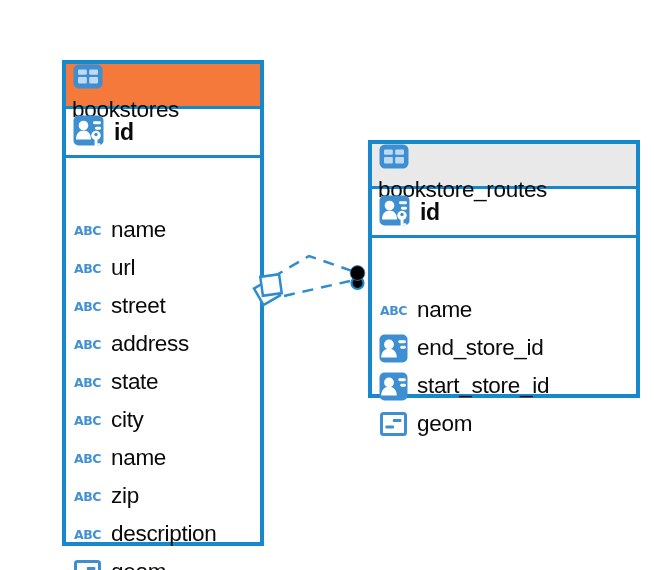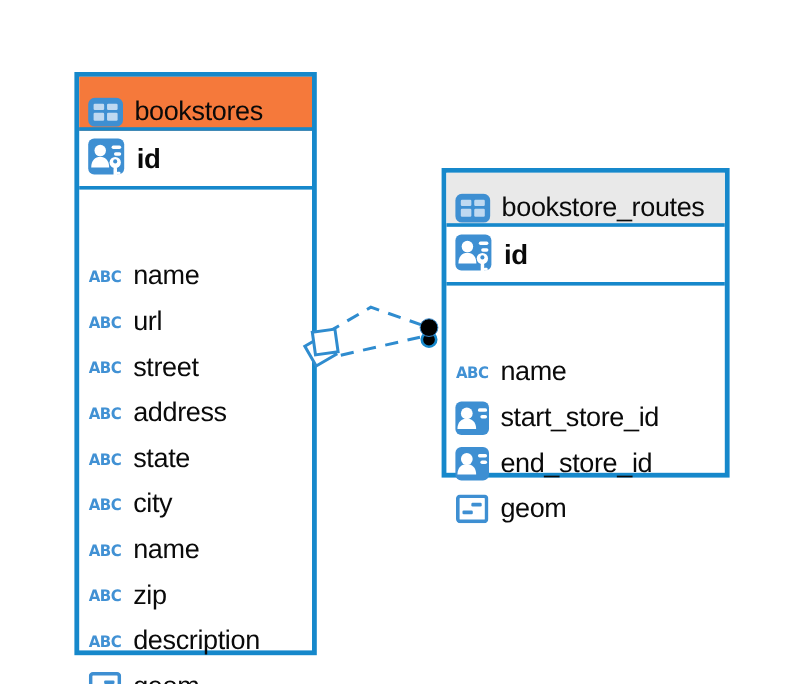--- a/index.html
+++ b/index.html
@@ -19,31 +19,32 @@
     color: var(--text-color);
     overflow: hidden;
   }
   .er-table {
     position: absolute;
     box-sizing: border-box;
     background: #ffffff;
     border: 4px solid var(--border-blue);
   }
   #table-bookstores { left: 62px; top: 60px; width: 202px; height: 486px; }
-  #table-bookstore-routes { left: 368px; top: 140px; width: 240px; height: 258px; }
+  #table-bookstore-routes { left: 368px; top: 140px; width: 272px; height: 258px; }
   .table-header {
     height: 42px;
     display: flex;
-    align-items: flex-end;
+    align-items: flex-start;
     gap: 8px;
     padding: 0 4px 0 6px;
     border-bottom: 3px solid var(--border-blue);
     font-size: 22.5px;
     letter-spacing: -0.3px;
     white-space: nowrap;
+    flex-direction: column;
   }
   .pk-row {
     height: 46px;
     display: flex;
     align-items: center;
     gap: 8px;
     padding-left: 6px;
     border-bottom: 3px solid var(--border-blue);
     font-weight: 700;
     font-size: 23px;
@@ -234,33 +235,33 @@
         <div class="col-row">
           <span class="type-icon">
             <svg width="29" height="29" viewBox="0 0 29 29">
               <rect x="0.5" y="0.5" width="28" height="28" rx="5" fill="#3E8FD2"></rect>
               <circle cx="10" cy="10.5" r="4.9" fill="#ffffff"></circle>
               <path d="M2.2 23.5 C2.2 17.6 5.7 14.7 10 14.7 C14.3 14.7 17.8 17.6 17.8 23.5 Z" fill="#ffffff"></path>
               <rect x="19.3" y="6.3" width="7.6" height="2.9" rx="1.4" fill="#ffffff"></rect>
               <rect x="21.3" y="11.8" width="5.6" height="2.9" rx="1.4" fill="#ffffff"></rect>
             </svg>
           </span>
-          <span>start_store_id</span>
+          <span>end_store_id</span>
         </div>
         <div class="col-row">
           <span class="type-icon">
             <svg width="29" height="29" viewBox="0 0 29 29">
               <rect x="0.5" y="0.5" width="28" height="28" rx="5" fill="#3E8FD2"></rect>
               <circle cx="10" cy="10.5" r="4.9" fill="#ffffff"></circle>
               <path d="M2.2 23.5 C2.2 17.6 5.7 14.7 10 14.7 C14.3 14.7 17.8 17.6 17.8 23.5 Z" fill="#ffffff"></path>
               <rect x="19.3" y="6.3" width="7.6" height="2.9" rx="1.4" fill="#ffffff"></rect>
               <rect x="21.3" y="11.8" width="5.6" height="2.9" rx="1.4" fill="#ffffff"></rect>
             </svg>
           </span>
-          <span>end_store_id</span>
+          <span>start_store_id</span>
         </div>
         <div class="col-row">
           <span class="type-icon">
             <svg width="27" height="24" viewBox="0 0 27 24">
               <rect x="1.5" y="1.5" width="24" height="21" rx="2" fill="#ffffff" stroke="#3E8FD2" stroke-width="3"></rect>
               <rect x="12.8" y="7" width="8.6" height="3" rx="1" fill="#3E8FD2"></rect>
               <rect x="5.4" y="13.5" width="8.6" height="3" rx="1" fill="#3E8FD2"></rect>
             </svg>
           </span>
           <span>geom</span>

